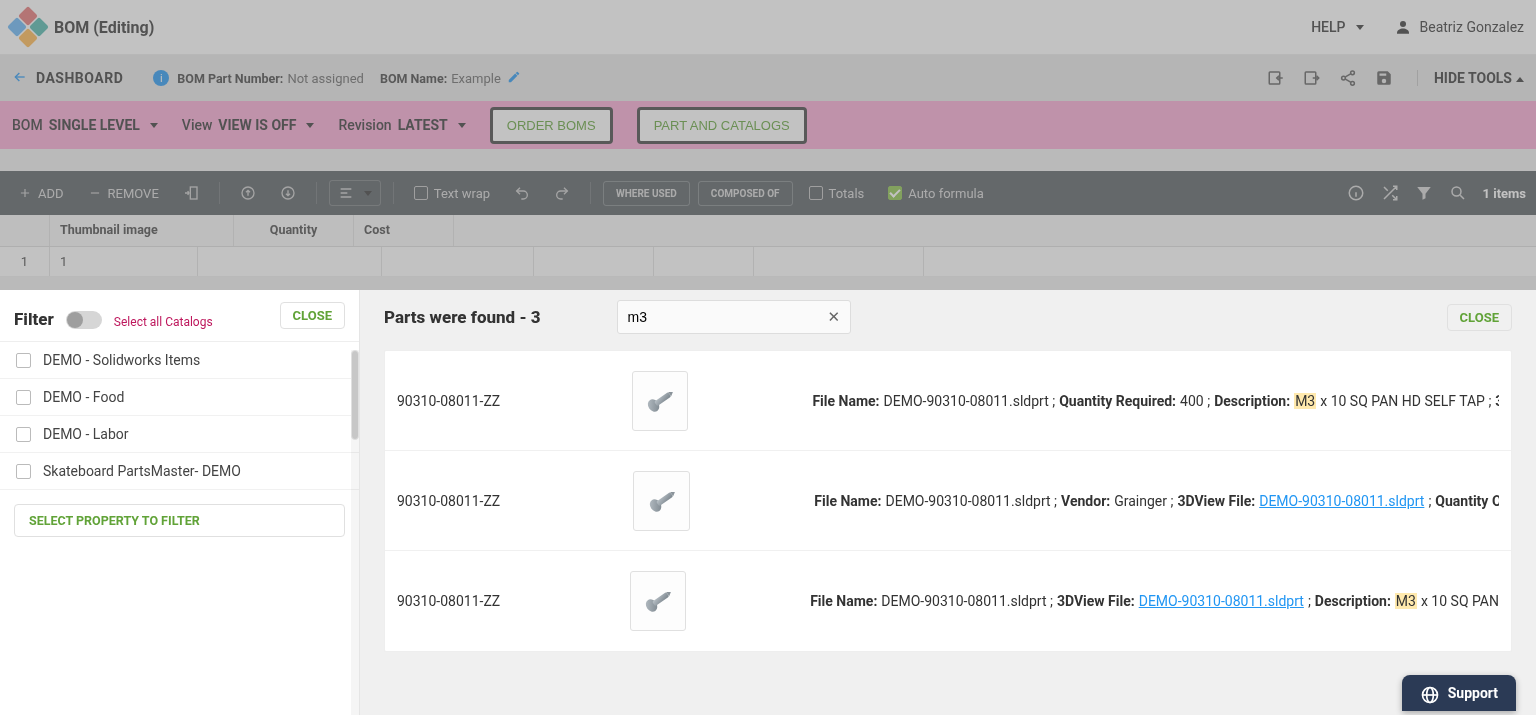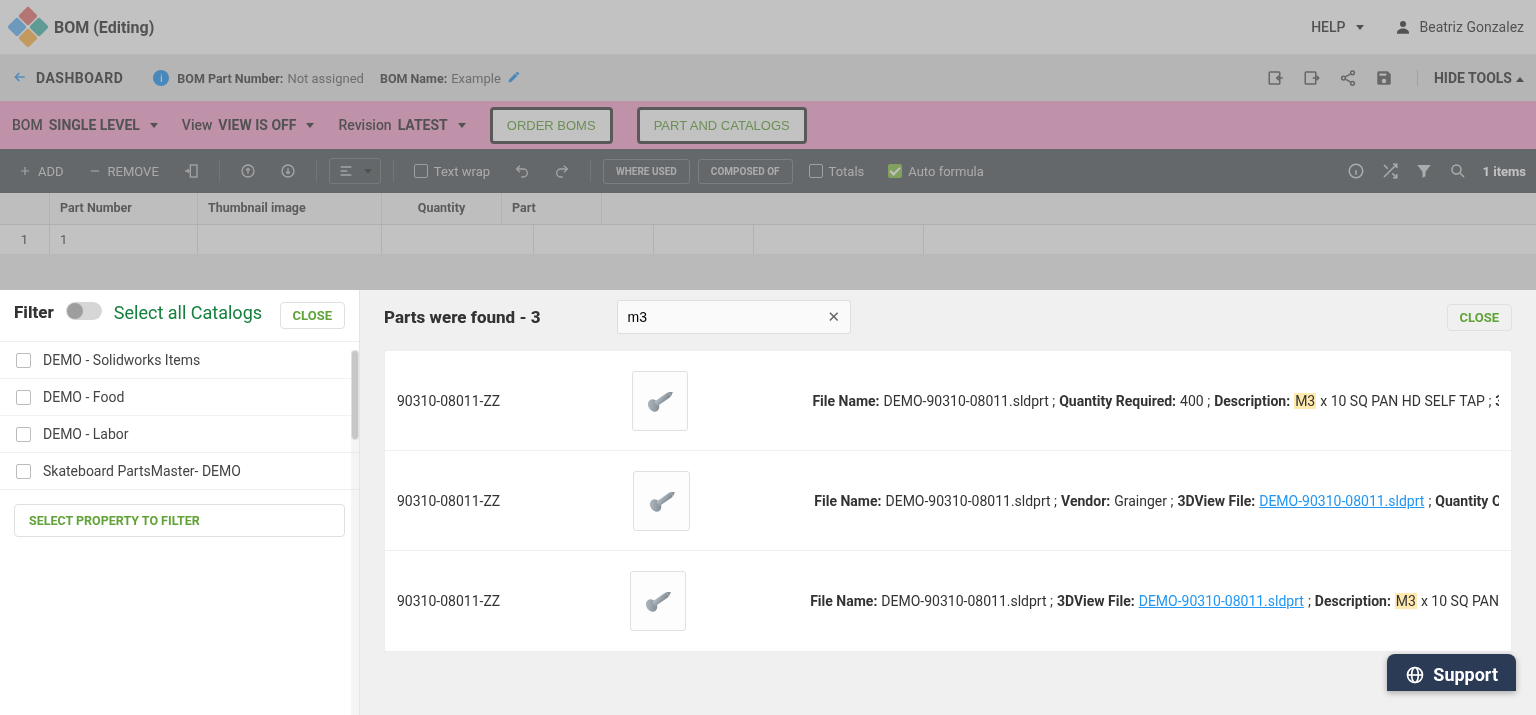--- a/index.html
+++ b/index.html
@@ -28,21 +28,21 @@
   .sub-right { margin-left:auto; display:flex; align-items:center; gap:18px;}
   .icon-btn{width:18px;height:18px;display:flex;align-items:center;justify-content:center;color:#5a5a5a;cursor:pointer;}
   .hide-tools{font-weight:700;font-size:14px;border-left:1px solid rgba(0,0,0,.15);padding-left:16px;margin-left:6px;cursor:pointer;}
 
   .menubar{height:48px;background:#f9a8d4;display:flex;align-items:center;padding:0 12px;gap:24px;font-size:14px;}
   .menubar .grp{display:flex;align-items:center;gap:6px;cursor:pointer;}
   .menubar .pre{font-weight:500;}
   .menubar .main{font-weight:700;}
   .btn-outline-green{border:3px solid #404040;color:#61a338;background:#fff;border-radius:4px;padding:8px 14px;font-weight:400;font-size:13px;cursor:pointer;}
   
-  .toolbar{height:44px;background:#555c60;color:#d6d6d6;display:flex;align-items:center;padding:0 10px;font-size:13px;gap:8px;}
+  .toolbar{height:44px;background:#555c60;color:#d6d6d6;display:flex;align-items:center;padding:0 10px;font-size:13px;gap:8px;margin-top:22px;}
   .toolbar .btn{display:flex;align-items:center;gap:6px;padding:4px 8px;border-radius:3px;cursor:pointer;}
   .toolbar .divider{width:1px;height:22px;background:rgba(255,255,255,.15);margin:0 4px;}
   .tool-pill{border:1px solid rgba(255,255,255,.25);border-radius:3px;padding:6px 12px;font-weight:700;font-size:10px;cursor:pointer;}
   .cbx{width:14px;height:14px;border:1.5px solid #c0c0c0;border-radius:2px;display:inline-block;}
   .cbx.on{background:#8bc34a;border-color:#8bc34a;position:relative;}
   .cbx.on::after{content:"";position:absolute;left:3px;top:0px;width:4px;height:8px;border:solid #fff;border-width:0 2px 2px 0;transform:rotate(45deg);}
   .toolbar .right{margin-left:auto;display:flex;align-items:center;gap:16px;}
   .count{font-weight:700;color:#fff;}
 
   .tablehdr{height:32px;background:#f7f7f7;border-bottom:1px solid #ddd;display:flex;font-size:12.5px;font-weight:700;color:#444;}
@@ -53,25 +53,25 @@
   .c2{width:184px;}
   .c3{width:152px;}
   .c4{width:120px;text-align:center;}
   .c5{width:100px;}
   .c6{width:170px;}
 
   .overlay{position:absolute;inset:0;background:rgba(120,120,120,.45);pointer-events:none;}
 
   .panel{position:absolute;left:0;top:290px;right:0;bottom:0;background:#f0f0f0;display:flex;}
   .filter{width:360px;background:#fff;border-right:1px solid #e5e5e5;display:flex;flex-direction:column;}
-  .filter-hdr{display:flex;align-items:flex-start;padding:12px 14px;gap:12px;}
+  .filter-hdr{display:flex;align-items:flex-end;padding:12px 14px;gap:12px;}
   .filter-hdr h3{font-size:17px;font-weight:800;}
   .toggle{width:36px;height:18px;background:#d6d6d6;border-radius:10px;position:relative;cursor:pointer;}
   .toggle .knob{position:absolute;left:1px;top:1px;width:16px;height:16px;background:#9e9e9e;border-radius:50%;}
-  .filter-hdr .txt{font-size:18px;color:#15803d;}
+  .filter-hdr .txt{font-size:12px;color:#be185d;}
   .filter-hdr .close{margin-left:auto;border:1px solid #e0e0e0;border-radius:4px;padding:5px 12px;font-size:13px;color:#61a338;font-weight:700;cursor:pointer;}
   .filter-list{border-top:1px solid #eee;}
   .filter-item{display:flex;align-items:center;padding:10px 16px;border-bottom:1px solid #f1f1f1;font-size:14px;color:#444;cursor:pointer;}
   .filter-item .cbx2{width:15px;height:15px;border:1.5px solid #bbb;border-radius:2px;margin-right:12px;}
   .prop-btn{margin:14px;border:1px solid #e0e0e0;border-radius:4px;padding:8px 14px;font-size:12.5px;color:#61a338;font-weight:700;cursor:pointer;display:inline-block;}
   .filter-scroll{position:absolute;right:0;top:60px;bottom:0;width:8px;background:rgba(0,0,0,.04);}
   .filter-scroll .thumb{position:absolute;left:0;width:8px;background:#c7c7c7;border-radius:4px;top:0;height:90px;}
 
   .results{flex:1;display:flex;flex-direction:column;min-width:0;}
   .results-hdr{display:flex;align-items:center;padding:10px 24px;gap:16px;}
@@ -83,21 +83,21 @@
   .cards{margin:6px 24px 0;background:#fff;border:1px solid #eee;border-radius:2px;}
   .card{display:flex;align-items:center;height:100px;border-bottom:1px solid #f0f0f0;padding:0 12px;overflow:hidden;white-space:nowrap;}
   .card:last-child{border-bottom:none;}
   .pn{width:250px;font-size:14px;color:#333;}
   .thumb{width:60px;height:60px;border:1px solid #e0e0e0;border-radius:3px;background:#fdfdfd;display:flex;align-items:center;justify-content:center;margin-right:124px;}
   .meta{font-size:14px;color:#333;display:flex;align-items:center;gap:4px;overflow:hidden;}
   .meta .strong{font-weight:700;}
   .meta .hl{background:#ffe9ad;padding:0 1px;}
   .meta a{color:#2196f3;text-decoration:underline;}
 
-  .support{position:absolute;right:20px;bottom:24px;background:#2b3a55;color:#fff;border-radius:8px 8px 0 0;padding:10px 18px 6px;display:flex;align-items:center;gap:8px;font-weight:700;font-size:18px;cursor:pointer; box-shadow:0 2px 6px rgba(0,0,0,.3);}
+  .support{position:absolute;right:20px;bottom:4px;background:#2b3a55;color:#fff;border-radius:8px 8px 0 0;padding:10px 18px 6px;display:flex;gap:8px;font-weight:700;font-size:14px;cursor:pointer; box-shadow:0 2px 6px rgba(0,0,0,.3);}
   .support svg{color:#fff;}
   svg{flex-shrink:0;}
 </style>
 </head>
 <body>
 
 <div class="topbar">
   <div class="logo">
       <span class="a"></span>
       <span class="b"></span>
@@ -272,24 +272,23 @@
           <circle cx="10" cy="10" r="6"></circle>
           <path d="M20 20l-5-5"></path>
         </svg>
       </span>
     <span class="count">1 items</span>
   </div>
 </div>
 
 <div class="tablehdr">
   <div class="cell c0"></div>
-  <div class="cell c1">Part Number</div>
   <div class="cell c2">Thumbnail image</div>
   <div class="cell c4">Quantity</div>
-  <div class="cell c5">Part</div>
+  <div class="cell c5">Cost</div>
 </div>
 <div class="row">
   <div class="cell c0">1</div>
   <div class="cell c1">1</div>
   <div class="cell c2"></div>
   <div class="cell c3"></div>
   <div class="cell c4"></div>
   <div class="cell c5"></div>
   <div class="cell c6"></div>
 </div>

